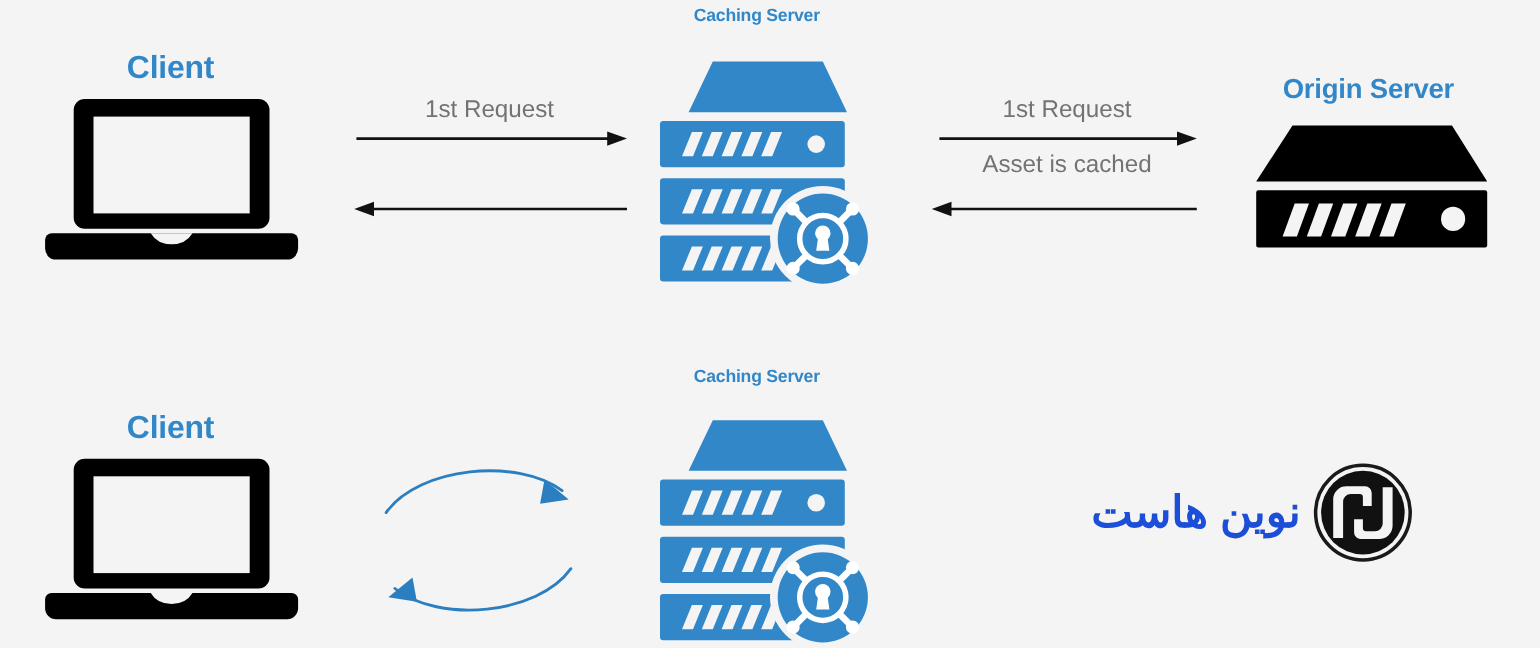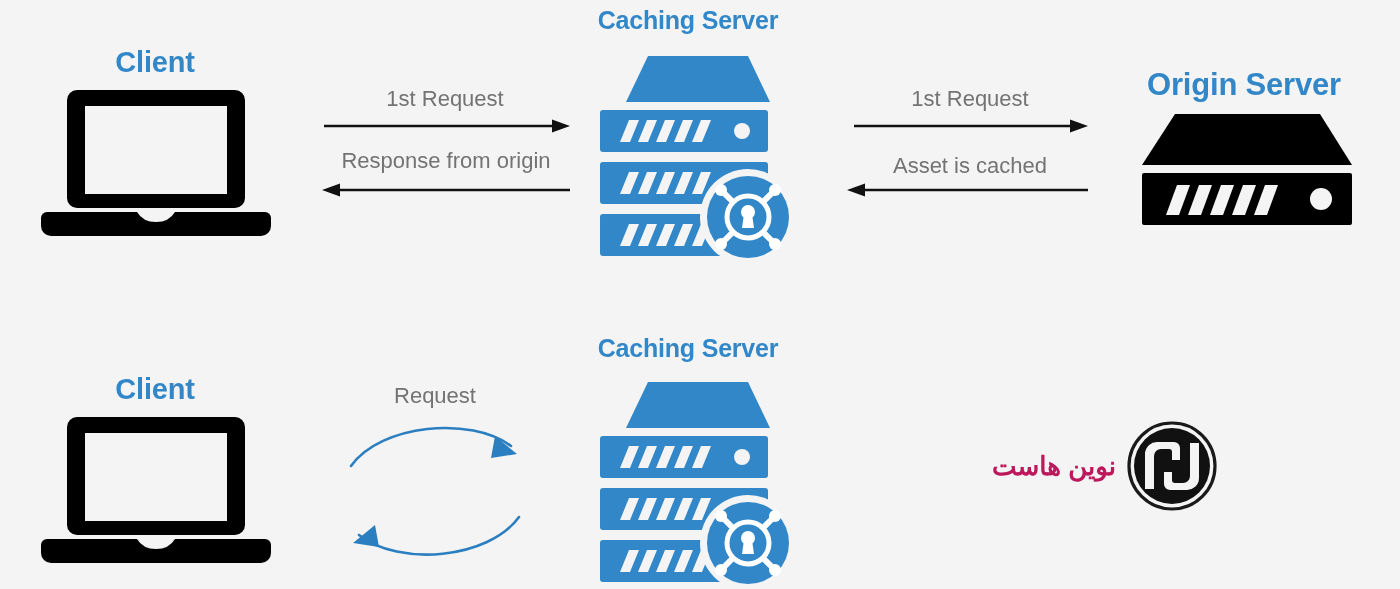--- a/index.html
+++ b/index.html
@@ -24,22 +24,22 @@
   
   .heading {
     position: absolute;
     font-weight: bold;
     color: #3187c8;
     white-space: nowrap;
     text-align: center;
     letter-spacing: -0.2px;
   }
   .heading.h-client   { font-size: 29px; }
-  .heading.h-caching  { font-size: 25px; }
-  .heading.h-origin   { font-size: 31px; }
+  .heading.h-caching  { font-size: 16px; }
+  .heading.h-origin   { font-size: 25px; }
 
   
   .arrow-label {
     position: absolute;
     font-size: 22px;
     color: #737373;
     white-space: nowrap;
     text-align: center;
   }
 
@@ -47,23 +47,23 @@
   svg { display: block; overflow: visible; }
 
   
   .logo-wrap {
     position: absolute;
     display: flex;
     align-items: center;
     gap: 10px;
   }
   .logo-text {
-    font-size: 26px;
+    font-size: 40px;
     font-weight: bold;
-    color: #be185d;
+    color: #1d4ed8;
     direction: rtl;
     line-height: 1;
     white-space: nowrap;
     letter-spacing: -1px;
   }
 </style>
 </head>
 <body>
 
 <div class="stage">
@@ -85,21 +85,20 @@
 
   <div class="arrow-label" style="left:325px; top:86px; width:240px;">1st Request</div>
 
   <div class="node" style="left:320px; top:118px;">
     <svg width="252" height="16" viewBox="0 0 252 16">
       <line x1="4" y1="8" x2="234" y2="8" stroke="#111111" stroke-width="2.4"></line>
       <polygon points="232,1.5 250,8 232,14.5" fill="#111111"></polygon>
     </svg>
   </div>
 
-  <div class="arrow-label" style="left:320px; top:148px; width:252px;">Response from origin</div>
 
   <div class="node" style="left:320px; top:182px;">
     <svg width="252" height="16" viewBox="0 0 252 16">
       <line x1="18" y1="8" x2="250" y2="8" stroke="#111111" stroke-width="2.4"></line>
       <polygon points="20,1.5 2,8 20,14.5" fill="#111111"></polygon>
     </svg>
   </div>
 
   <div class="heading h-caching" style="left:588px; top:6px; width:200px;">Caching Server</div>
 
@@ -168,21 +167,21 @@
 
   <div class="arrow-label" style="left:850px; top:86px; width:240px;">1st Request</div>
 
   <div class="node" style="left:850px; top:118px;">
     <svg width="240" height="16" viewBox="0 0 240 16">
       <line x1="4" y1="8" x2="222" y2="8" stroke="#111111" stroke-width="2.4"></line>
       <polygon points="220,1.5 238,8 220,14.5" fill="#111111"></polygon>
     </svg>
   </div>
 
-  <div class="arrow-label" style="left:850px; top:153px; width:240px;">Asset is cached</div>
+  <div class="arrow-label" style="left:850px; top:136px; width:240px;">Asset is cached</div>
 
   <div class="node" style="left:845px; top:182px;">
     <svg width="245" height="16" viewBox="0 0 245 16">
       <line x1="18" y1="8" x2="243" y2="8" stroke="#111111" stroke-width="2.4"></line>
       <polygon points="20,1.5 2,8 20,14.5" fill="#111111"></polygon>
     </svg>
   </div>
 
   <div class="heading h-origin" style="left:1144px; top:67px; width:200px;">Origin Server</div>
 
@@ -207,21 +206,20 @@
 
   <div class="node" style="left:45px; top:415px;">
     <svg width="222" height="150" viewBox="0 0 222 150">
       <rect x="22" y="2" width="178" height="118" rx="10" ry="10" fill="#000000"></rect>
       <rect x="40" y="18" width="142" height="88" fill="#f4f4f4"></rect>
       <path d="M2,124 H220 a6,6 0 0 1 6,6 v8 a10,10 0 0 1 -10,10 H6 a10,10 0 0 1 -10,-10 v-8 a6,6 0 0 1 6,-6 Z" fill="#000000"></path>
       <path d="M92,124 q6,10 19,10 q13,0 19,-10 Z" fill="#f4f4f4"></path>
     </svg>
   </div>
 
-  <div class="arrow-label" style="left:345px; top:383px; width:180px;">Request</div>
 
   <div class="node" style="left:345px; top:418px;">
     <svg width="180" height="60" viewBox="0 0 180 60">
       <path d="M6,48 C36,6 126,-2 166,28" fill="none" stroke="#2b7fc0" stroke-width="2.6" stroke-linecap="round"></path>
       <polygon points="150,18 172,36 146,40" fill="#2b7fc0"></polygon>
     </svg>
   </div>
 
   <div class="node" style="left:345px; top:505px;">
     <svg width="180" height="60" viewBox="0 0 180 60">

